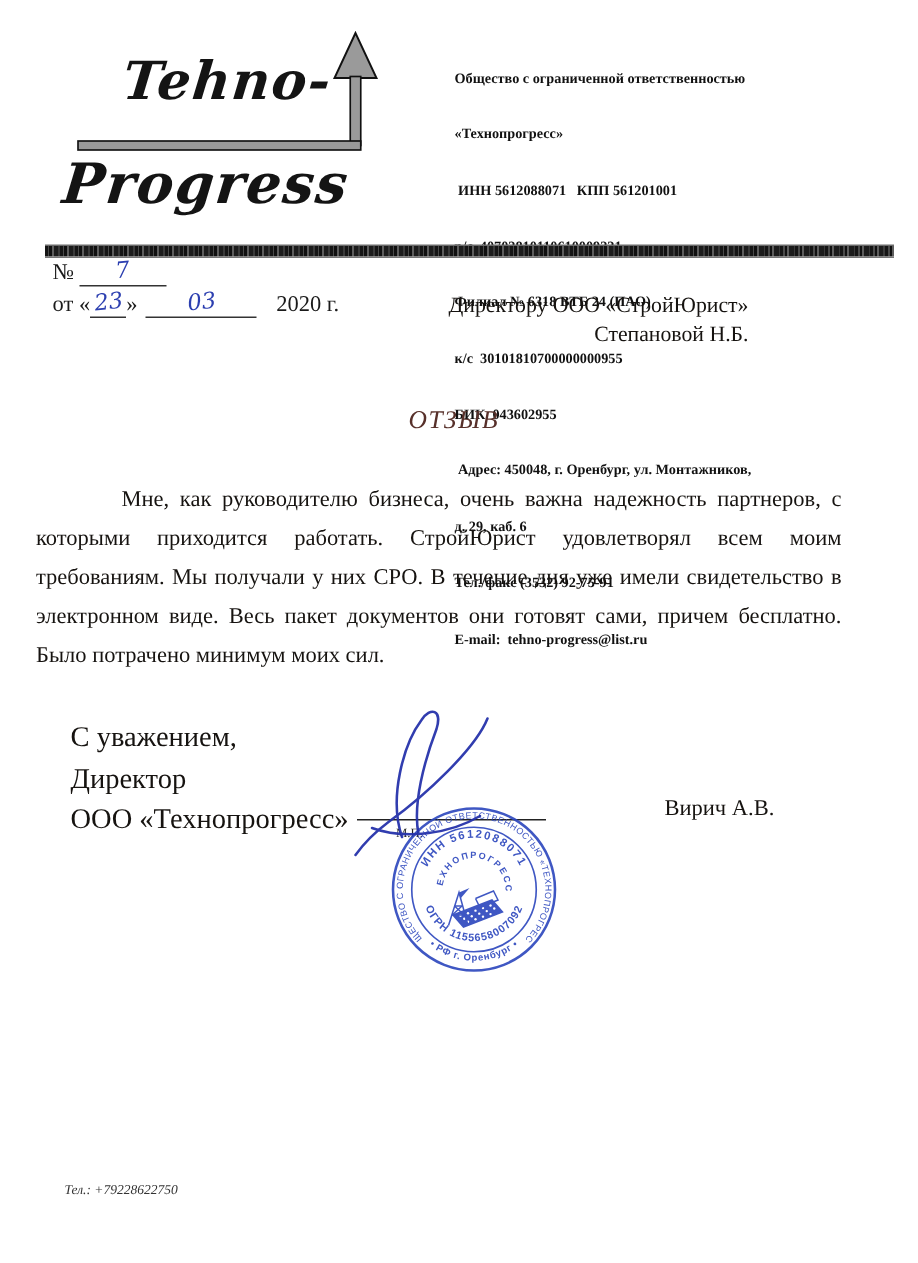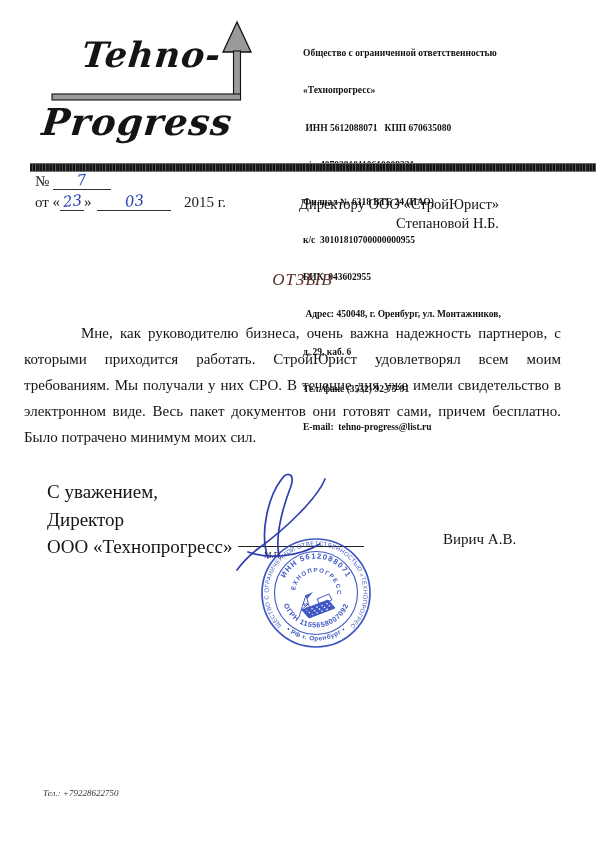--- a/index.html
+++ b/index.html
@@ -80,42 +80,42 @@
       <rect x="193.5" y="35" width="7" height="46" fill="#9a9a9a" stroke="#111" stroke-width="1.1"></rect>
       <rect x="12" y="78" width="188.5" height="6" fill="#9a9a9a" stroke="#111" stroke-width="1.1"></rect>
     </svg>
     <div class="logo-line1">Tehno-</div>
     <div class="logo-line2">Progress</div>
   </div>
 
   <div class="company-block">
     <div>Общество с ограниченной ответственностью</div>
     <div>«Технопрогресс»</div>
-    <div> ИНН 5612088071   КПП 670635080</div>
+    <div> ИНН 5612088071   КПП 561201001</div>
     <div>р/с  40702810110610009221</div>
     <div>Филиал № 6318 ВТБ 24 (ПАО)</div>
     <div>к/с  30101810700000000955</div>
     <div>БИК  043602955</div>
     <div> Адрес: 450048, г. Оренбург, ул. Монтажников,</div>
     <div>д. 29, каб. 6</div>
     <div>Тел./факс (3532) 92-75-91</div>
     <div>E-mail:  tehno-progress@list.ru</div>
   </div>
 
   <div class="divider"></div>
 
   <div class="ref-block">
     <div class="ref-row">
       <span>№</span>
       <span class="uline u-num"><span class="hand">7</span></span>
     </div>
     <div class="ref-row">
       <span>от «</span><span class="uline u-day"><span class="hand">23</span></span><span>»</span>
       <span class="uline u-month after-quote"><span class="hand">03</span></span>
-      <span class="year">2015 г.</span>
+      <span class="year">2020 г.</span>
     </div>
   </div>
 
   <div class="recipient">
     <div>Директору ООО «СтройЮрист»</div>
     <div class="line2">Степановой Н.Б.</div>
   </div>
 
   <div class="doc-title">ОТЗЫВ</div>
 

